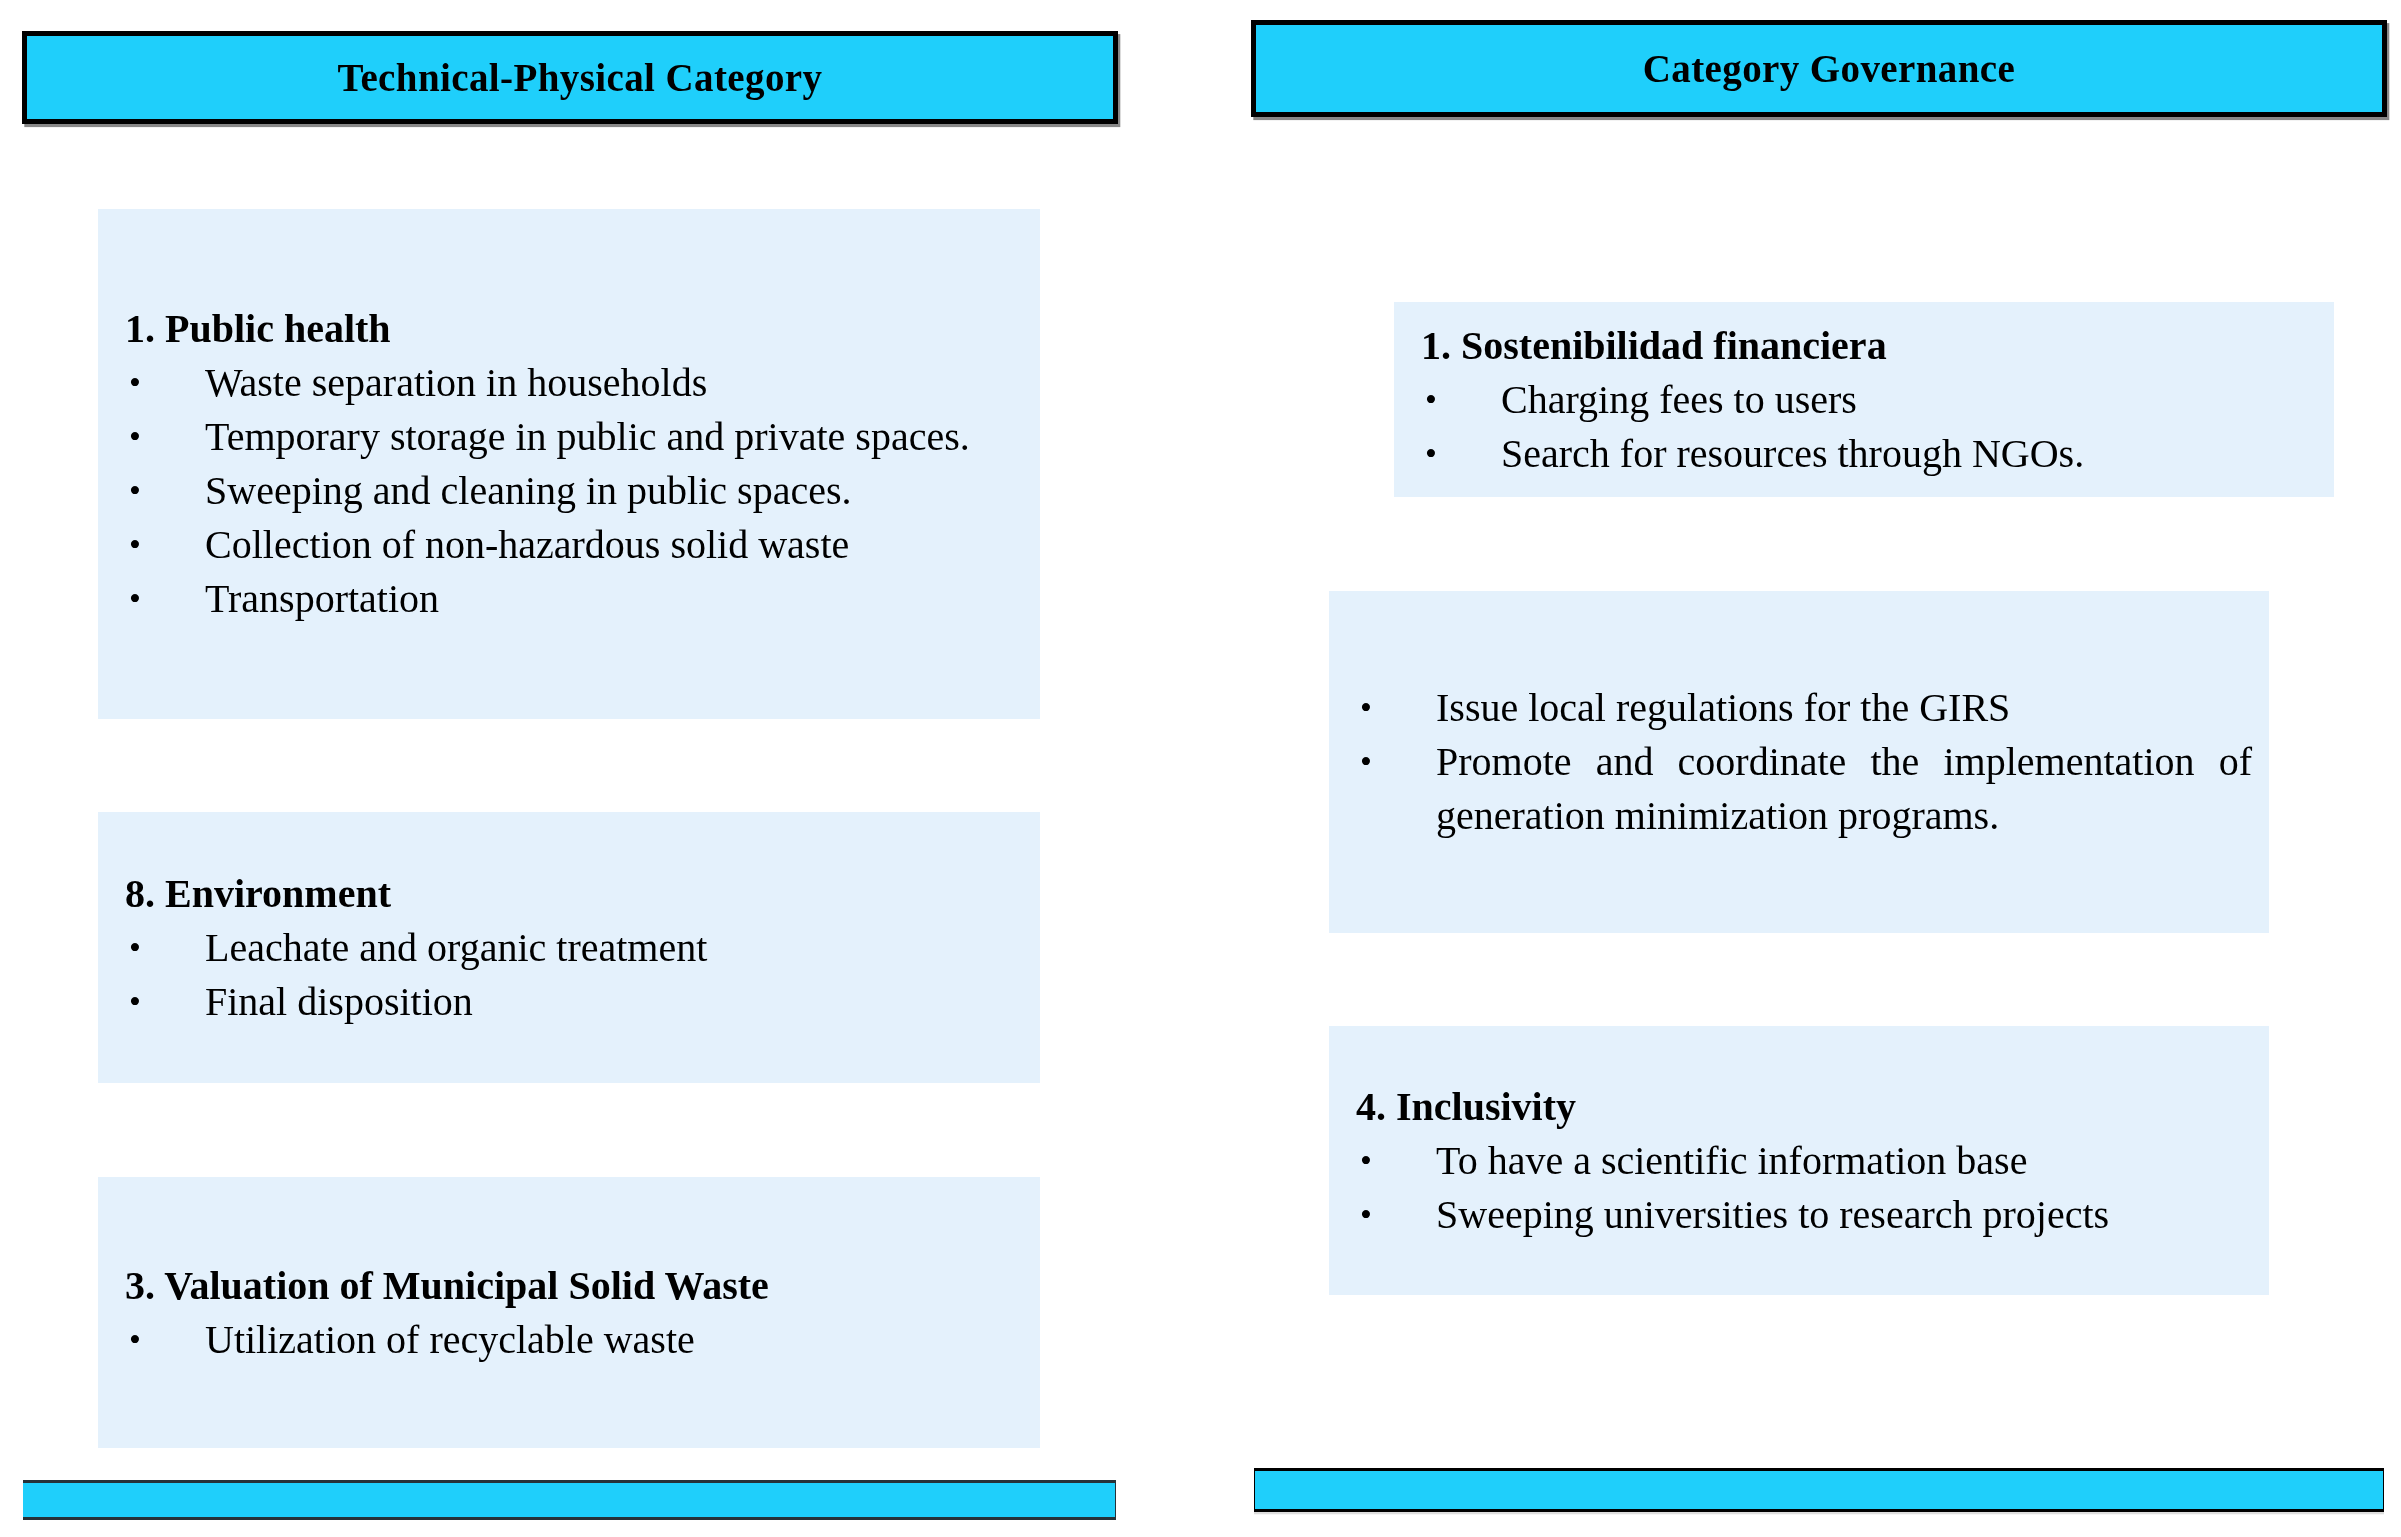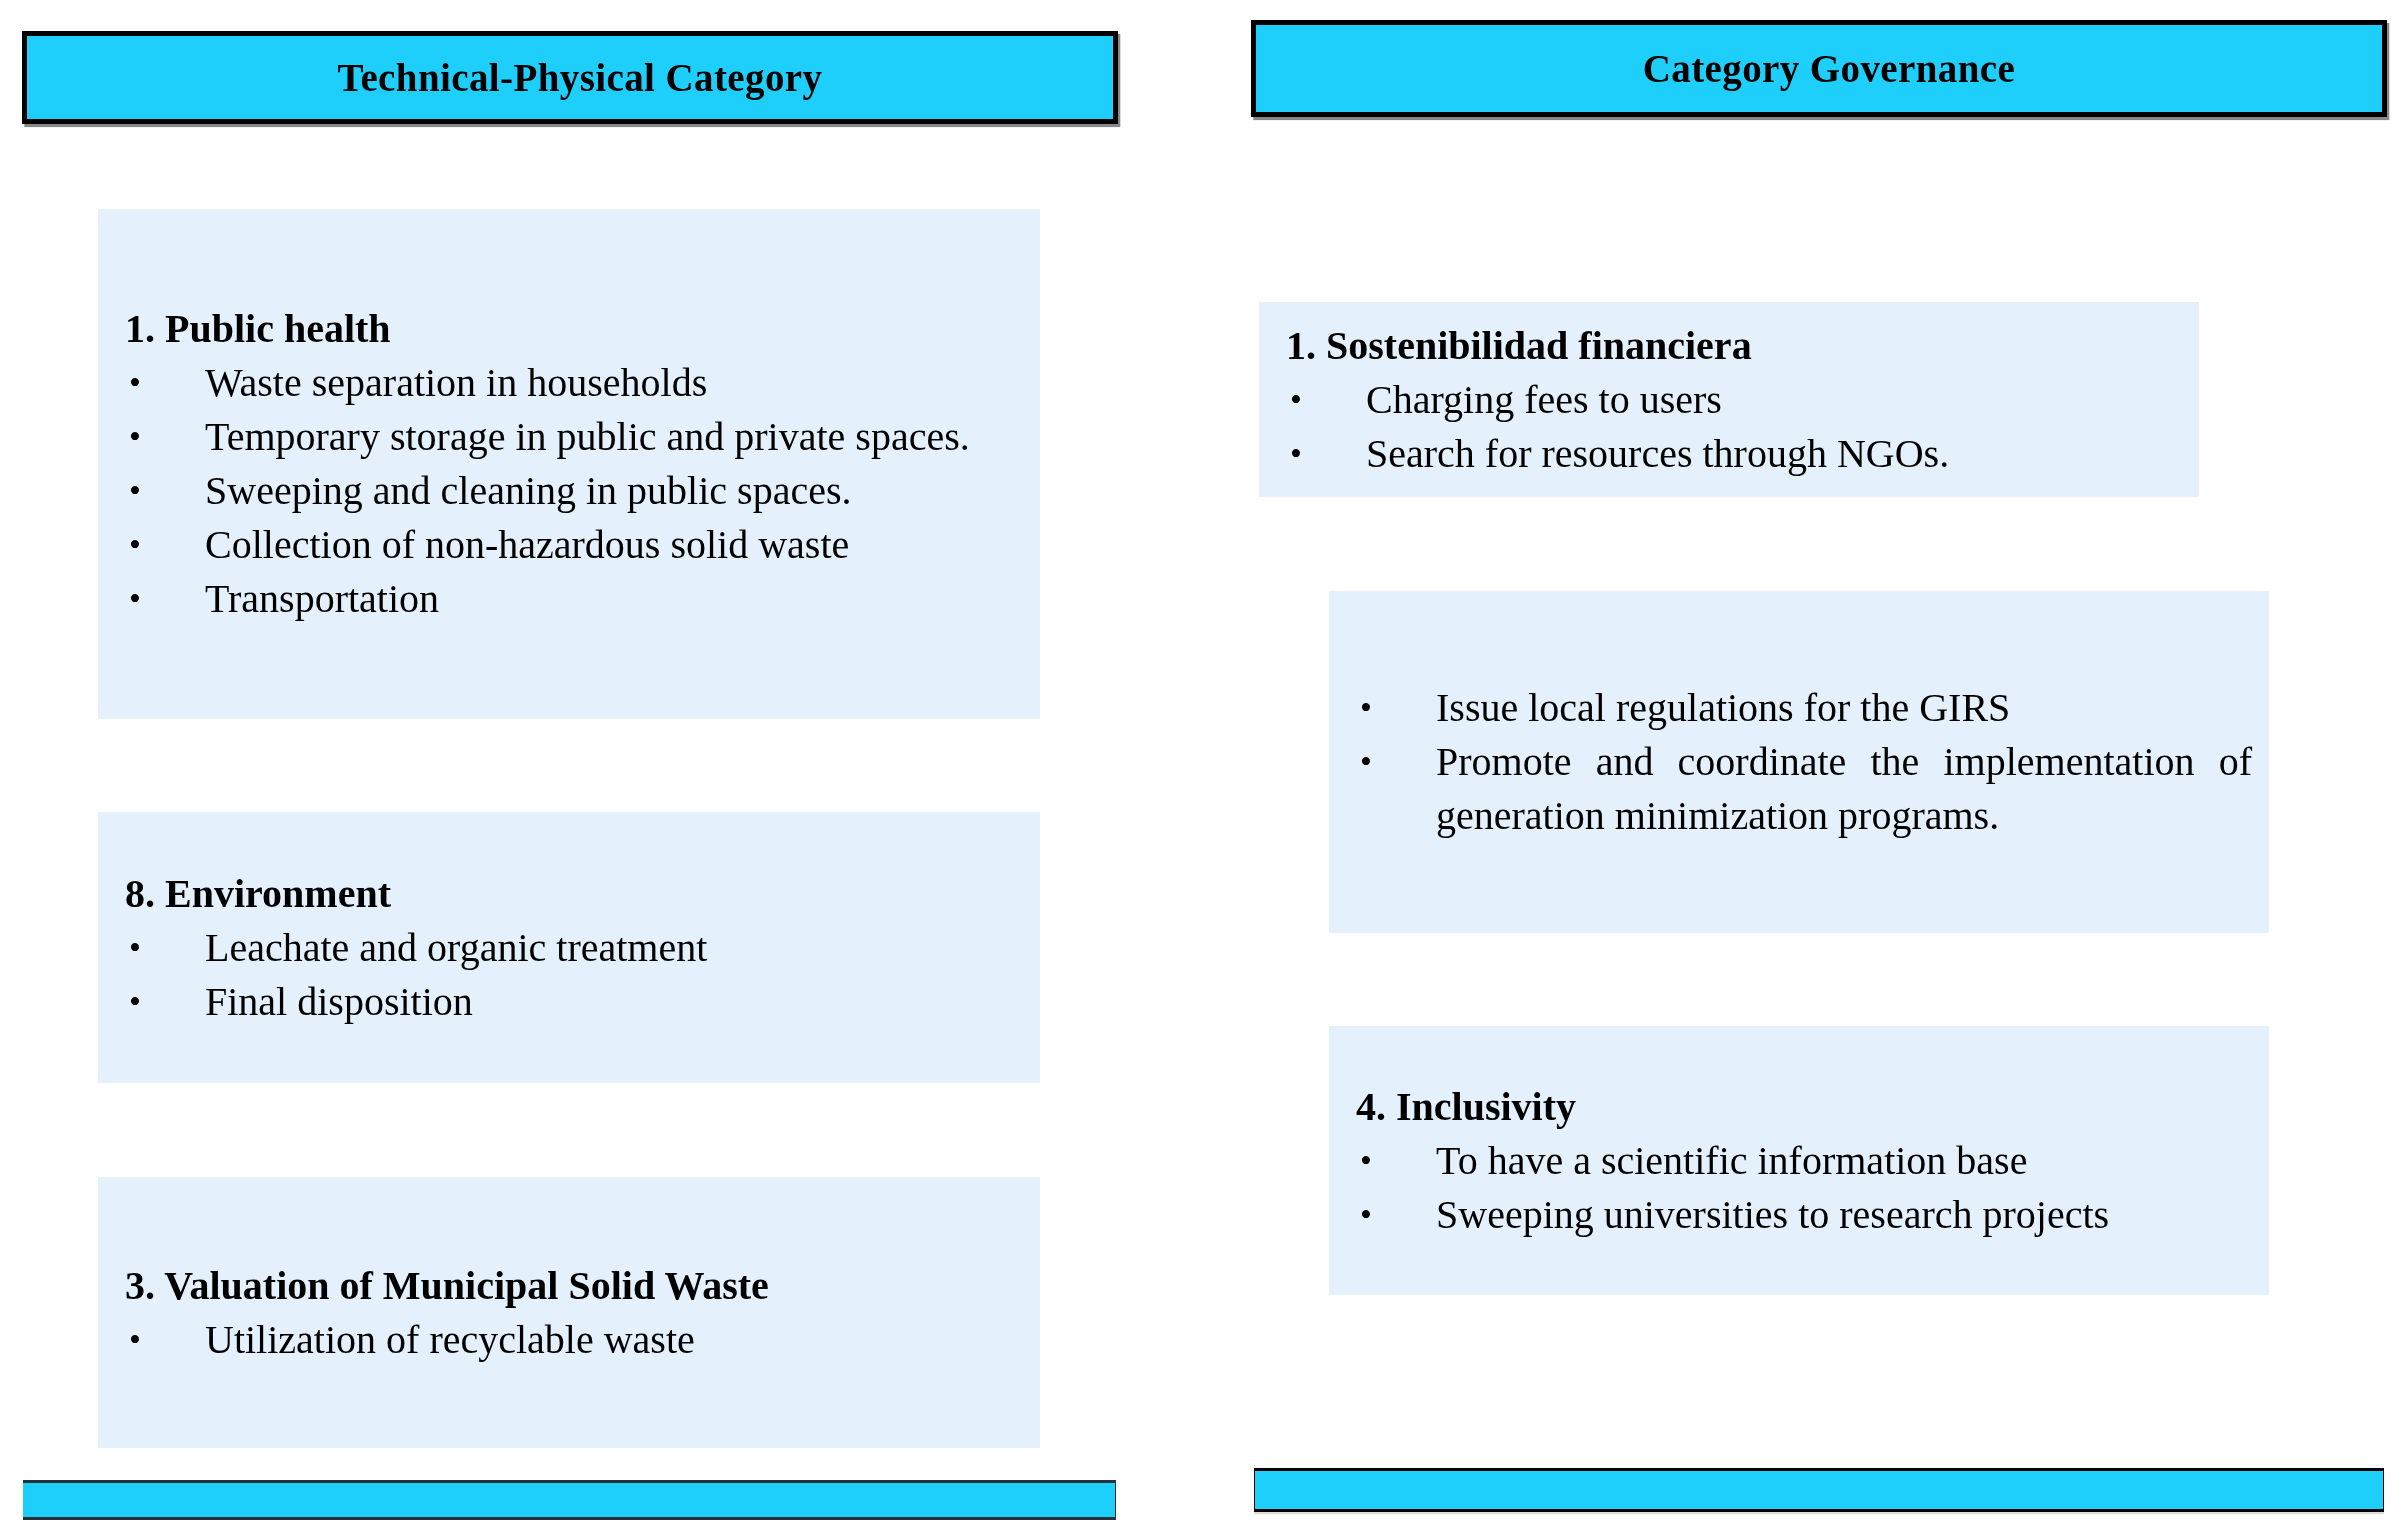--- a/index.html
+++ b/index.html
@@ -51,21 +51,21 @@
     <li><span class="bullet">•</span><span>Utilization of recyclable waste</span></li>
   </ul>
 </div>
 
 <div class="footer-bar" style="left:23px; top:1480px; width:1093px; height:40px; border-top:3.9px solid #263238; border-bottom:3.9px solid #263238; border-right:1.6px solid #263238;"></div>
 
 <div class="header" style="left:1251px; top:19.5px; width:1136px; height:97px;">
   <span>Category Governance</span>
 </div>
 
-<div class="box" style="left:1259px; top:302px; width:940px; height:195px;">
+<div class="box" style="left:1394px; top:302px; width:940px; height:195px;">
   <div class="box-title">1. Sostenibilidad financiera</div>
   <ul>
     <li><span class="bullet">•</span><span>Charging fees to users</span></li>
     <li><span class="bullet">•</span><span>Search for resources through NGOs.</span></li>
   </ul>
 </div>
 
 <div class="box" style="left:1329px; top:591px; width:940px; height:342px;">
   <ul>
     <li><span class="bullet">•</span><span>Issue local regulations for the GIRS</span></li>

